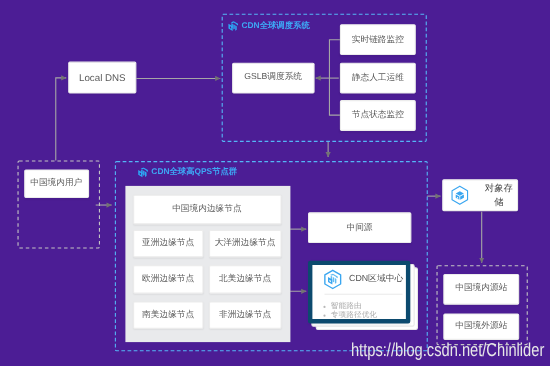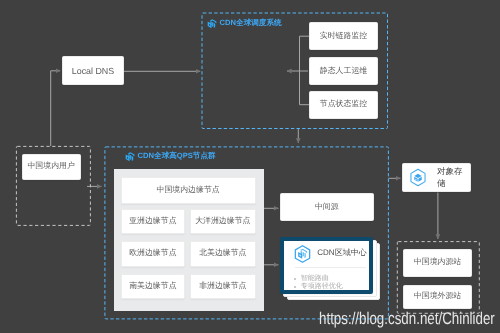--- a/index.html
+++ b/index.html
@@ -1,19 +1,19 @@
 <!DOCTYPE html>
 <html><head>
 <meta charset="utf-8">
 <style>
   html,body{margin:0;padding:0;}
   body{width:500px;height:333px;background:#f7f7f7;font-family:"Liberation Sans",sans-serif;overflow:hidden;-webkit-font-smoothing:antialiased;text-rendering:geometricPrecision;}
-  #stage{position:relative;width:500px;height:333px;background:#404040;}
+  #stage{position:relative;width:500px;height:333px;background:#4c1d95;}
   .abs{position:absolute;box-sizing:border-box;}
-  .node{background:#fff;border:1px solid #ececec;border-radius:1.5px;display:flex;align-items:center;justify-content:center;color:#5a5a5a;font-size:7.9px;box-shadow:0 1px 1.5px rgba(0,0,0,0.05);}
+  .node{background:#fff;border:1px solid #ececec;border-radius:1.5px;display:flex;align-items:center;justify-content:center;color:#5a5a5a;font-size:7.9px;box-shadow:0 1px 1.5px rgba(0,0,0,0.05);text-align:center;}
   .group-title{color:#3da8f5;font-size:7.6px;font-weight:bold;display:flex;align-items:center;gap:2.6px;}
   .panel{background:#e9eaec;}
   svg.lines{position:absolute;left:0;top:0;width:500px;height:333px;overflow:visible;}
   .wm{position:absolute;color:#e7e7e7;font-size:17px;letter-spacing:0px;white-space:nowrap;font-family:"Liberation Sans",sans-serif;transform:scaleX(0.785);transform-origin:0 0;}
   .ico-cdn{width:10px;height:10px;display:inline-block;line-height:0;}
   .region-card{background:#fff;border:4px solid #0c4a6e;border-radius:2px;box-shadow:0 1px 2px rgba(0,0,0,0.05);position:absolute;}
   .card-stack2,.card-stack3{background:#fff;border:1px solid #e8e8e8;border-radius:2px;}
   .rc-head{display:flex;align-items:center;gap:4px;padding:3px 0 0 8.5px;}
   .ico-hex-cdn{width:21px;height:20px;display:inline-block;line-height:0;}
   .rc-title{font-size:8px;color:#4d4d4d;}
@@ -73,20 +73,23 @@
         <path d="M8.0 4.8 L11.3 6.7 L11.3 14.6 L8.0 16.5 Z"></path>
         <path d="M12.2 7.2 L15.5 9.1 L15.5 17 L12.2 18.9 Z"></path>
         <path d="M16.4 9.6 L19.7 11.5 L19.7 19.4 L16.4 21.3 Z"></path>
         <path d="M1.6 6.1 L10.9 11.5 L10.9 22 L1.6 16.6 Z M4.9 11.7 L4.9 15.4 L7.7 17 L7.7 13.3 Z"></path>
       </g>
         </svg>
     </span>
     <span>CDN全球调度系统</span>
   </div>
 
+  <div class="abs node" style="left:211px;top:56.5px;width:74.5px;height:28.5px;">
+    <span>GSLB调度系统</span>
+  </div>
   <div class="abs node" style="left:309px;top:22.3px;width:69px;height:27.8px;">
     <span>实时链路监控</span>
   </div>
   <div class="abs node" style="left:309px;top:57.3px;width:69px;height:27.8px;">
     <span>静态人工运维</span>
   </div>
   <div class="abs node" style="left:309px;top:91.1px;width:69px;height:27.8px;">
     <span>节点状态监控</span>
   </div>
 

